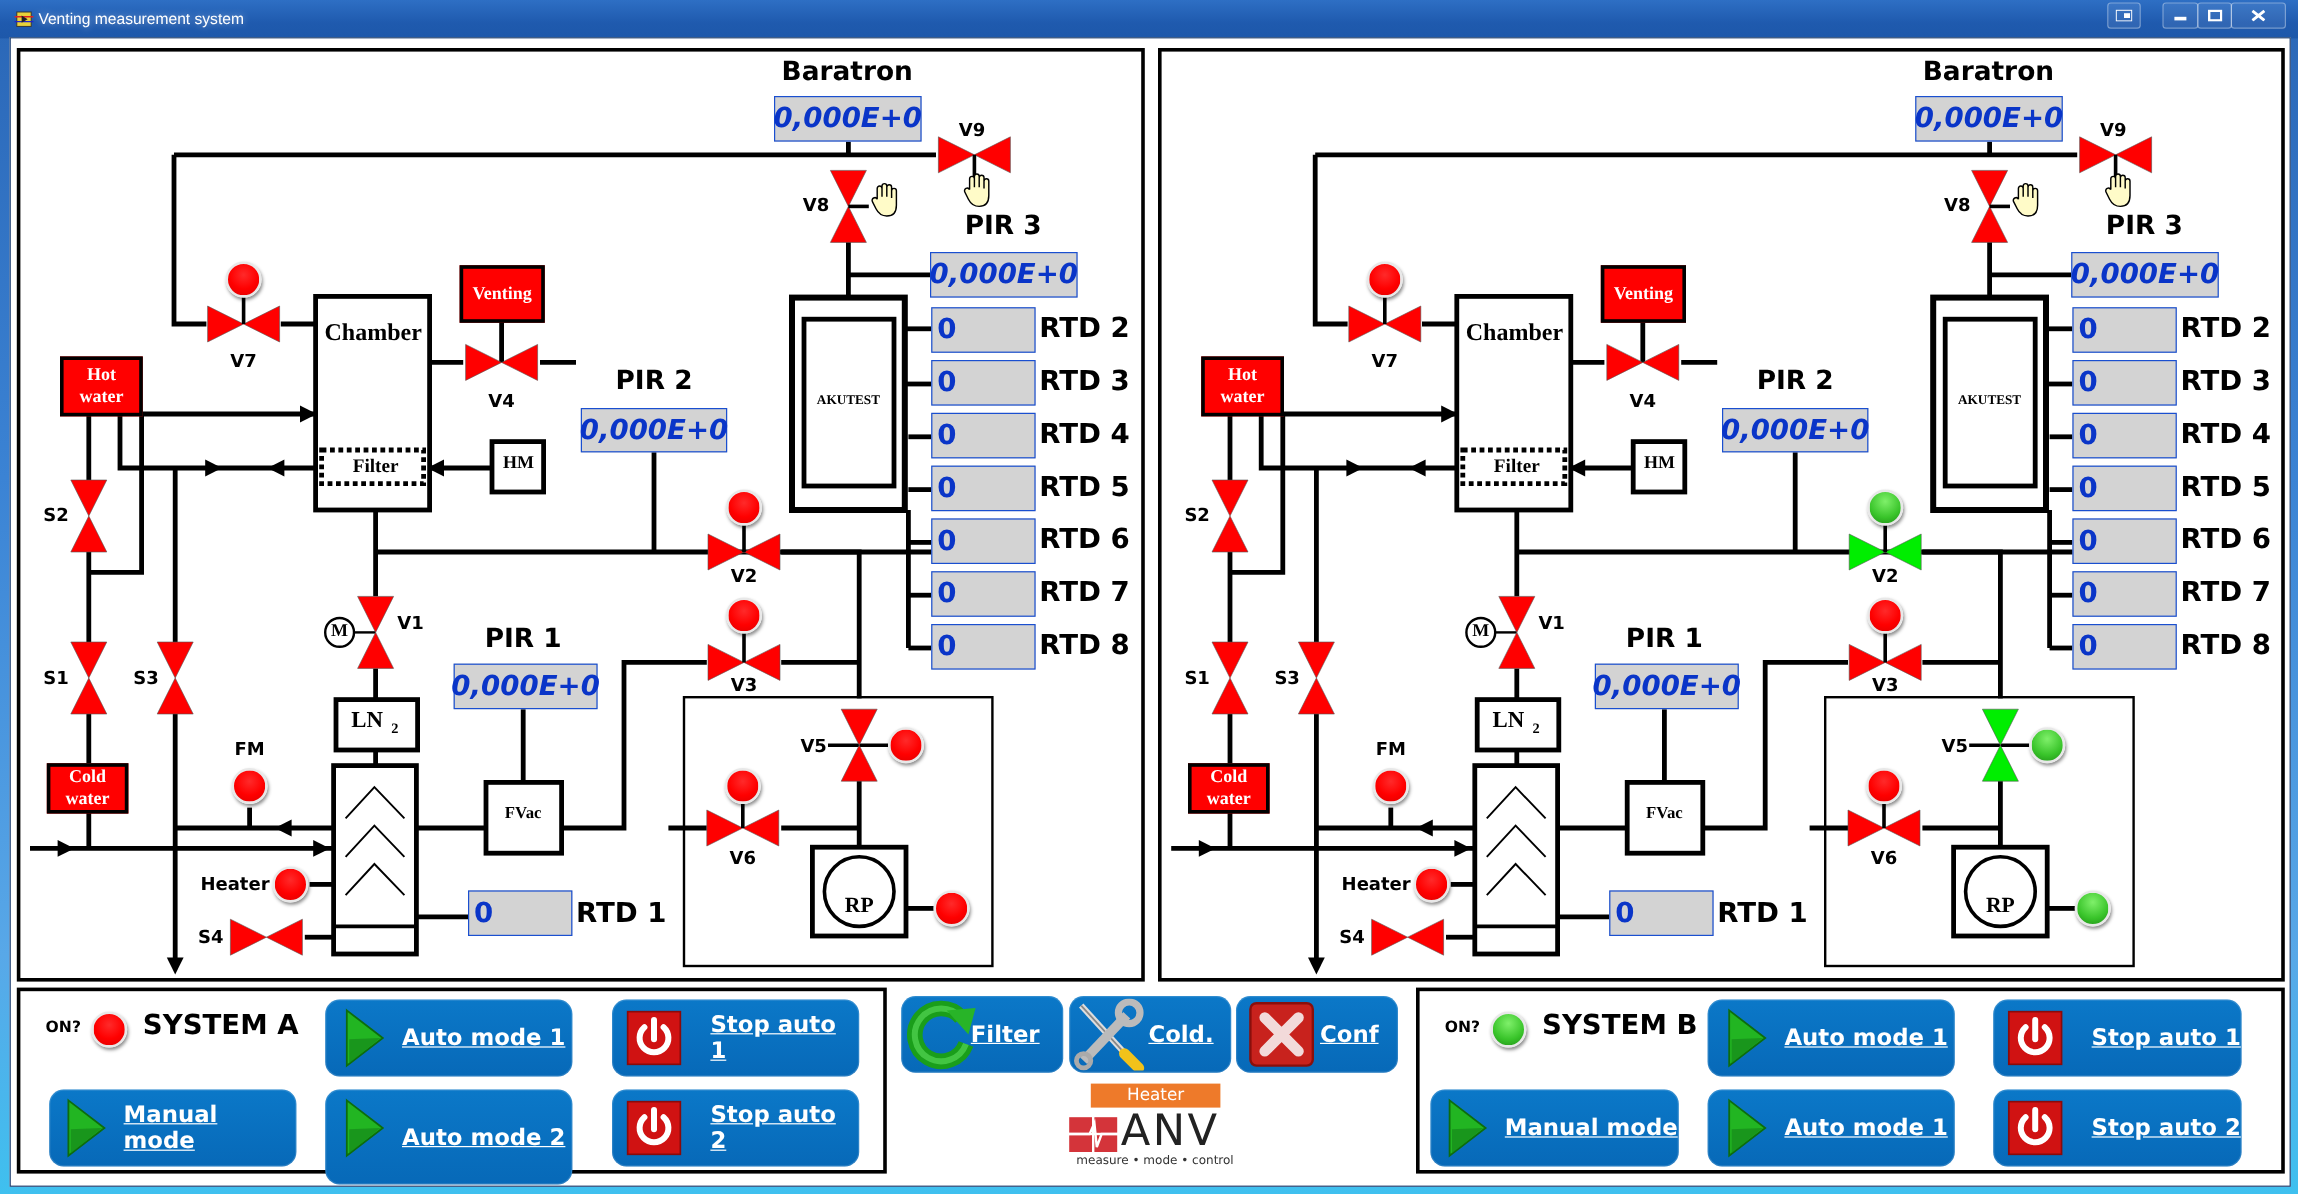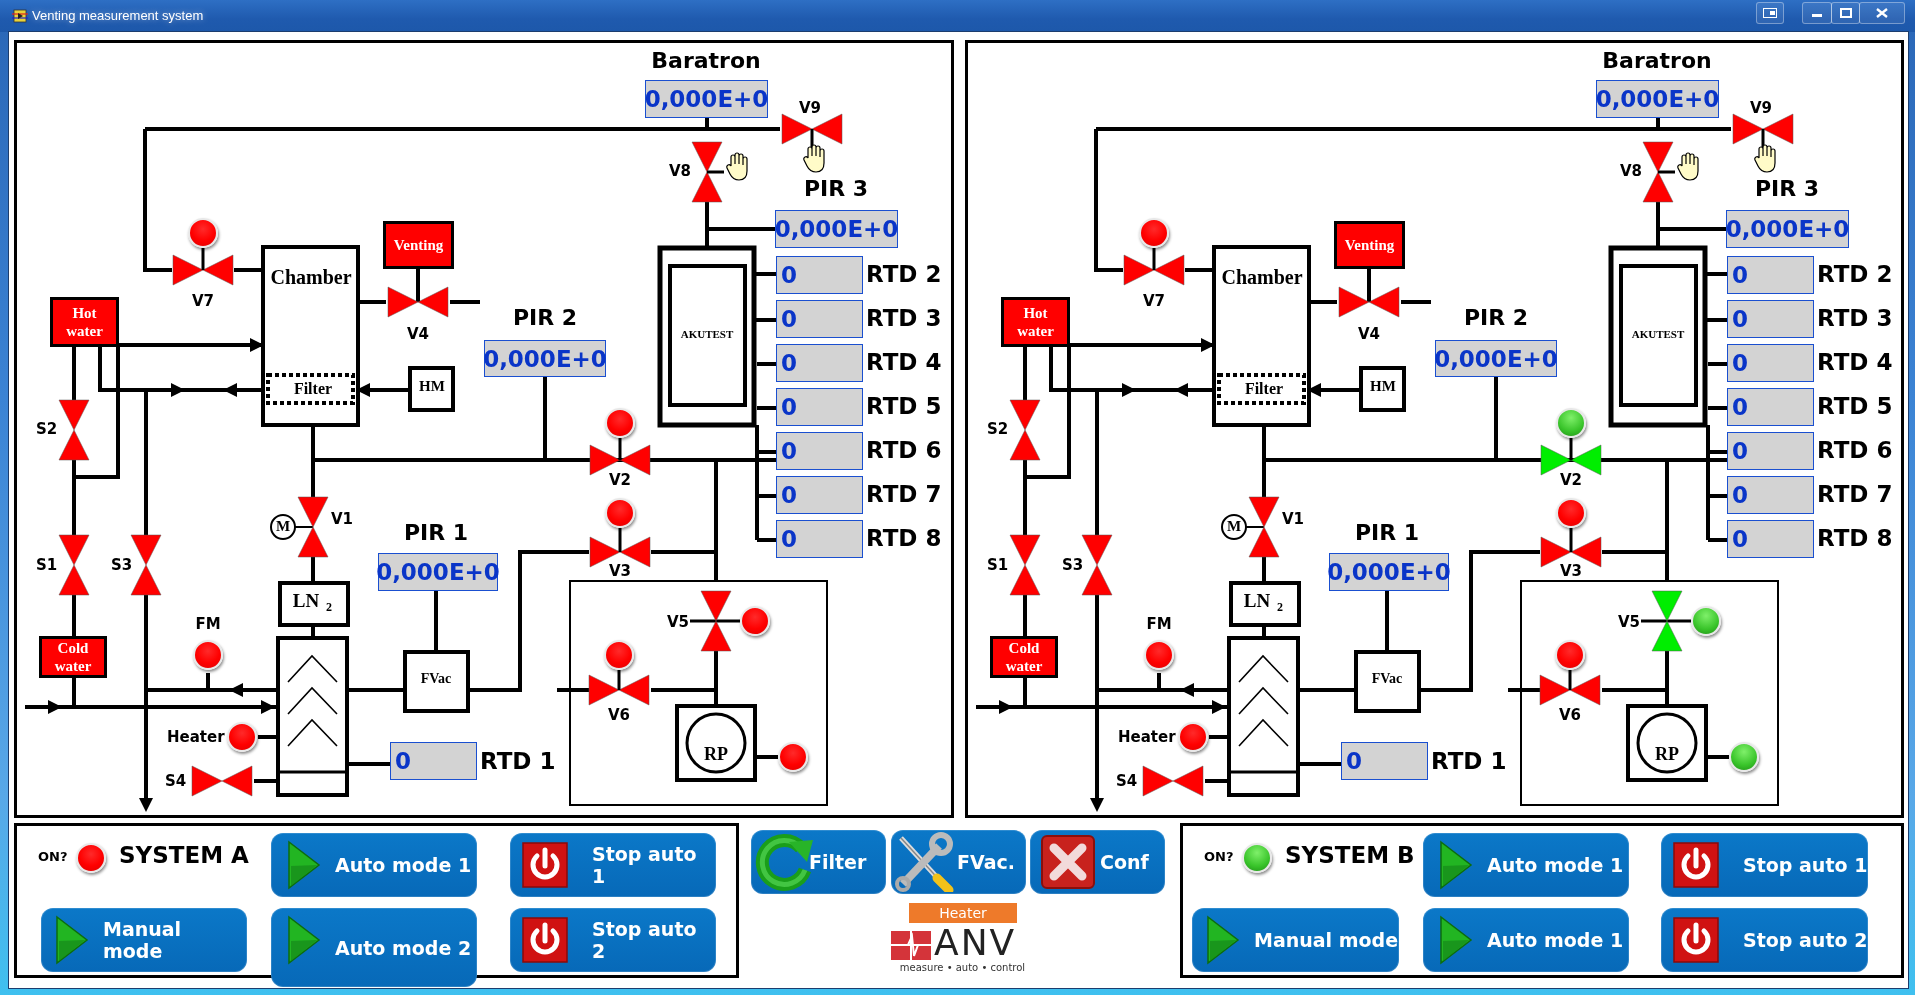--- a/index.html
+++ b/index.html
@@ -16,34 +16,34 @@
        display:flex;align-items:center;justify-content:center;}
   .client{position:absolute;left:8px;top:31px;width:1899px;height:956px;background:#fff;
        border:1px solid #1c3d6e;}
   .panel{position:absolute;border:3px solid #000;background:#fff;box-sizing:border-box;}
   .diagram{position:absolute;left:0;top:0;}
   .lbl{position:absolute;font-family:"DejaVu Sans",sans-serif;font-weight:bold;color:#000;white-space:nowrap;}
   .serif{font-family:"Liberation Serif","DejaVu Serif",serif;font-weight:bold;}
   .numbox{position:absolute;background:#d3d3d3;border:1px solid #1a4fd0;color:#0a35c8;
        font-family:"DejaVu Sans",sans-serif;font-weight:bold;font-size:23px;box-sizing:border-box;
        display:flex;align-items:center;padding-left:4px;}
-  .numbox.sci{justify-content:center;padding-left:0;}
+  .numbox.sci{justify-content:center;padding-left:0;font-style:italic;}
   .redbox{position:absolute;background:#f00;border:3px solid #000;color:#fff;box-sizing:border-box;
        font-family:"Liberation Serif","DejaVu Serif",serif;font-weight:bold;font-size:15px;
        text-align:center;line-height:18px;display:flex;align-items:center;justify-content:center;}
   .led{position:absolute;width:30px;height:30px;border-radius:50%;box-sizing:border-box;
        border:2px solid #e8e8e8;box-shadow:1px 2px 3px rgba(0,0,0,.45);}
   .led.red{background:radial-gradient(circle at 50% 35%,#ff2a2a 0%,#f00 55%,#d00 100%);}
   .led.green{background:radial-gradient(circle at 50% 30%,#7ff06a 0%,#39c42a 60%,#1e8f16 100%);}
   .ctrl{position:absolute;border:3px solid #000;background:#fff;box-sizing:border-box;}
   .btn{position:absolute;background:linear-gradient(180deg,#0b78c8 0%,#0769b8 100%);
        border-radius:12px;color:#fff;font-family:"DejaVu Sans",sans-serif;font-weight:bold;
        font-size:19px;box-sizing:border-box;display:flex;align-items:center;
        box-shadow:inset 0 0 0 1px rgba(255,255,255,.15);}
-  .btn .txt{position:absolute;left:0;right:0;text-align:center;}
+  .btn .txt{position:absolute;left:0;right:0;text-align:center;text-decoration:underline;}
   .about{position:absolute;left:909px;top:903px;width:108px;height:20px;background:#ee7a2a;
        color:#fff;font-family:"DejaVu Sans",sans-serif;font-size:14px;text-align:center;line-height:20px;}
 </style>
 </head>
 <body>
 
 <div class="titlebar">
   <svg class="app-icon" viewBox="0 0 16 14">
     <rect x="2" y="1" width="12" height="12" fill="#e8d23a" stroke="#333" stroke-width="0.8"></rect>
     <line x1="0" y1="5" x2="16" y2="5" stroke="#d22" stroke-width="1.2"></line>
@@ -602,34 +602,34 @@
 </div>
 <div class="btn" style="left:891px;top:830px;width:135px;height:64px;">
   <svg width="62" height="60" style="position:absolute;left:2px;top:2px;" viewBox="0 0 62 60">
     <line x1="8" y1="6" x2="50" y2="52" stroke="#ddd" stroke-width="5"></line>
     <line x1="8" y1="6" x2="50" y2="52" stroke="#888" stroke-width="1.5"></line>
     <line x1="44" y1="46" x2="56" y2="58" stroke="#f2c21a" stroke-width="9" stroke-linecap="round"></line>
     <line x1="10" y1="52" x2="46" y2="14" stroke="#bbb" stroke-width="8"></line>
     <circle cx="48" cy="12" r="9" fill="none" stroke="#bbb" stroke-width="6"></circle>
     <circle cx="10" cy="52" r="6" fill="none" stroke="#aaa" stroke-width="4"></circle>
   </svg>
-  <span class="txt" style="left:66px;text-align:left;">FVac.</span>
+  <span class="txt" style="left:66px;text-align:left;">Cold.</span>
 </div>
 <div class="btn" style="left:1030px;top:830px;width:135px;height:64px;">
   <svg width="56" height="56" style="position:absolute;left:10px;top:4px;" viewBox="0 0 56 56">
     <rect x="2" y="2" width="52" height="52" rx="5" fill="#c8221d" stroke="#8a0f0c" stroke-width="2"></rect>
     <path d="M14 14 L42 42 M42 14 L14 42" stroke="#f2dada" stroke-width="9" stroke-linecap="round"></path>
   </svg>
   <span class="txt" style="left:70px;text-align:left;">Conf</span>
 </div>
 <div class="about">Heater</div>
 
 <div style="position:absolute;left:890px;top:928px;width:145px;height:46px;">
   <svg width="145" height="34" viewBox="0 0 145 34" style="position:absolute;left:0;top:0;">
     <rect x="1" y="3" width="19" height="13" fill="#d4343a"></rect>
     <rect x="22" y="3" width="19" height="13" fill="#d4343a"></rect>
     <rect x="1" y="18" width="19" height="14" fill="#d4343a"></rect>
     <rect x="22" y="18" width="19" height="14" fill="#d4343a"></rect>
     <polyline points="0,17 18,17 22,8 24,28 28,17 42,17" fill="none" stroke="#fff" stroke-width="2"></polyline>
   </svg>
   <span style="position:absolute;left:44px;top:-6px;font-family:'DejaVu Sans',sans-serif;font-size:36px;letter-spacing:2px;color:#222;">ANV</span>
-  <span style="position:absolute;left:0;top:34px;width:145px;text-align:center;font-size:10px;color:#333;font-family:'DejaVu Sans',sans-serif;">measure • auto • control</span>
+  <span style="position:absolute;left:0;top:34px;width:145px;text-align:center;font-size:10px;color:#333;font-family:'DejaVu Sans',sans-serif;">measure • mode • control</span>
 </div>
 
 </body></html>

